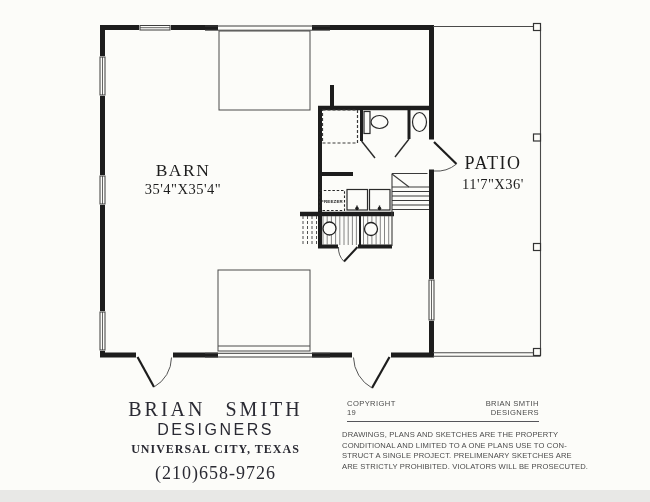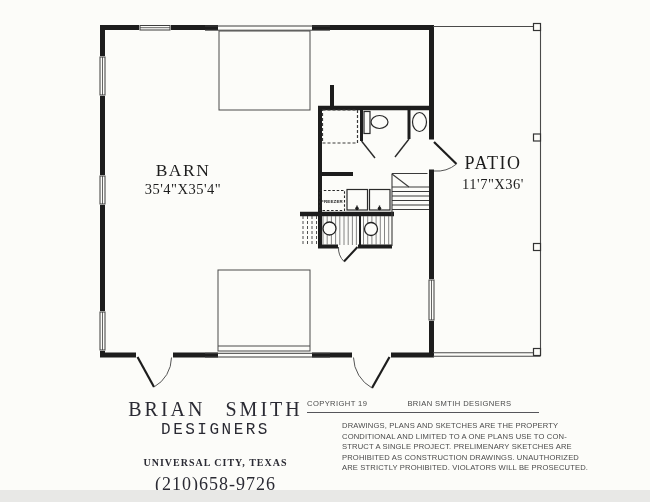--- a/index.html
+++ b/index.html
@@ -18,43 +18,44 @@
   .footer-left{
     position:absolute;left:103px;top:398px;width:225px;
     text-align:center;color:#2a2a33;
   }
   .brand-name{
     font-size:20px;letter-spacing:3px;word-spacing:12px;
     font-family:"Liberation Serif", serif;
   }
   .brand-role{
     font-size:16px;letter-spacing:2.5px;margin-top:0px;
-    font-family:Liberation Mono, monospace;
+    font-family:Liberation Sans, sans-serif;
   }
   .brand-loc{
-    font-size:10px;font-weight:bold;letter-spacing:1px;margin-top:18px;
+    font-size:12px;font-weight:bold;letter-spacing:1px;margin-top:3px;
     font-family:"Liberation Serif", serif;
   }
   .brand-phone{
     font-size:18px;letter-spacing:1px;margin-top:6px;
   }
   .brand-ref{
     font-size:19px;letter-spacing:1px;margin-top:2px;
   }
 
   .footer-right{
     position:absolute;left:307px;top:399px;width:232px;
     font-family:"Liberation Sans", sans-serif;
     color:#4a4a4a;
   }
   .copy-line{
     display:flex;
     font-size:7.6px;letter-spacing:.4px;
     padding-bottom:4px;
     border-bottom:1px solid #55555a;
+    margin-left:40px;
   }
   .copy-line .holder{margin-left:40px;text-align:right;}
   .notice{margin-top:8px;}
   .notice div{
     font-size:7.6px;line-height:10.6px;letter-spacing:.15px;
     white-space:nowrap;
     margin-left:35px;
   }
 </style>
 </head>
@@ -244,18 +245,17 @@
 
   <div class="footer-right">
     <div class="copy-line">
       <span>COPYRIGHT 19</span>
       <span class="holder">BRIAN SMTIH DESIGNERS</span>
     </div>
     <div class="notice">
       <div>DRAWINGS, PLANS AND SKETCHES ARE THE PROPERTY</div>
       <div>CONDITIONAL AND LIMITED TO A ONE PLANS USE TO CON-</div>
       <div>STRUCT A SINGLE PROJECT.  PRELIMENARY SKETCHES ARE</div>
-      <div>PROHIBITED AS CONSTRUCTION DRAWINGS.  UNAUTHORIZED</div>
       <div>ARE STRICTLY PROHIBITED.  VIOLATORS WILL BE PROSECUTED.</div>
     </div>
   </div>
 
 </div>
 
 </body></html>

